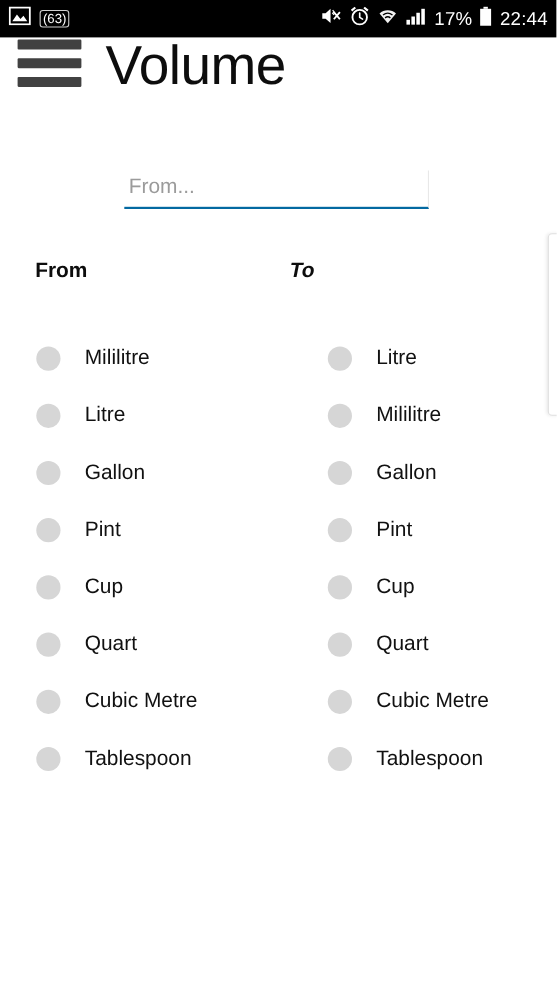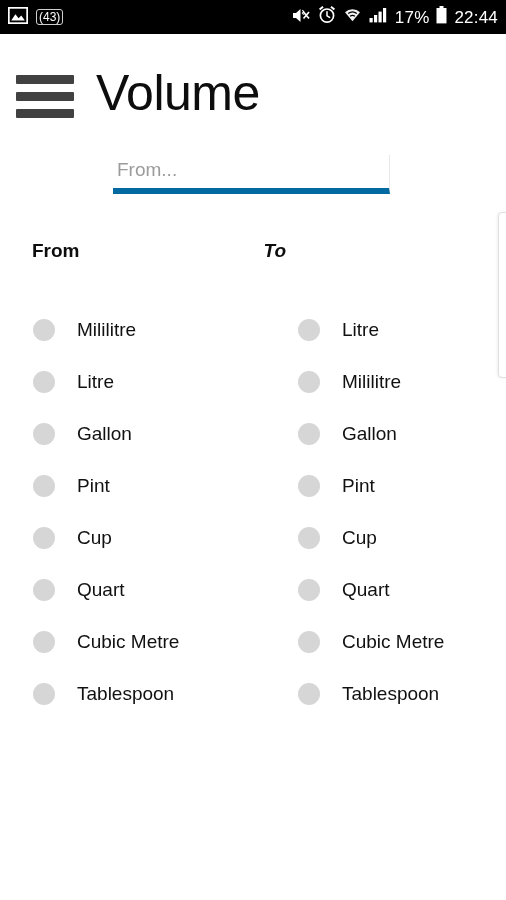--- a/index.html
+++ b/index.html
@@ -53,21 +53,21 @@
     border-radius: 3px;
     padding: 1px 2px;
     color: #ffffff;
     font-family: "Liberation Sans", sans-serif;
   }
 
   
   .appbar {
     height: 84px;
     display: flex;
-    align-items: flex-end;
+    align-items: flex-start;
     padding-left: 16px;
     box-sizing: border-box;
   }
   .hamburger {
     width: 58px;
     display: flex;
     flex-direction: column;
     justify-content: center;
     gap: 8px;
     cursor: pointer;
@@ -96,21 +96,21 @@
   .field-wrap {
     width: 277px;
     margin-left: 113px;
     margin-bottom: 46px;
     position: relative;
   }
   .field-wrap input {
     width: 100%;
     box-sizing: border-box;
     border: none;
-    border-bottom: 6px solid #0369a1;
+    border-bottom: 2px solid #0369a1;
     border-right: 1px solid #e8e8e8;
     outline: none;
     font-family: "Liberation Sans", sans-serif;
     font-size: 19px;
     color: #3c3c3c;
     padding: 4px 6px 7px 4px;
     background: transparent;
     border-radius: 0;
   }
   .field-wrap input::placeholder {
@@ -191,21 +191,21 @@
 <body>
 
 <div class="statusbar">
   <div class="status-left">
     <span class="sb-icon">
       <svg width="20" height="17" viewBox="0 0 20 17">
         <rect x="0.8" y="0.8" width="18.4" height="15.4" fill="none" stroke="#ffffff" stroke-width="1.8"></rect>
         <path d="M3.2 13.4 L7.4 7.2 L10.6 11.3 L13.3 8.4 L16.8 13.4 Z" fill="#ffffff"></path>
       </svg>
     </span>
-    <span class="badge63">(43)</span>
+    <span class="badge63">(63)</span>
   </div>
 
   <div class="status-right">
     <span class="sb-icon">
       <svg width="19" height="17" viewBox="0 0 19 17">
         <path d="M1 6 H4 L8.5 2 V15 L4 11 H1 Z" fill="#ffffff"></path>
         <path d="M11.5 5 L17 11.5 M17 5 L11.5 11.5" stroke="#ffffff" stroke-width="1.7" fill="none"></path>
         <path d="M10.4 3.2 l1.3 1.6 -1.3 1.3 1.3 1.5" stroke="#ffffff" stroke-width="1.1" fill="none"></path>
       </svg>
     </span>

